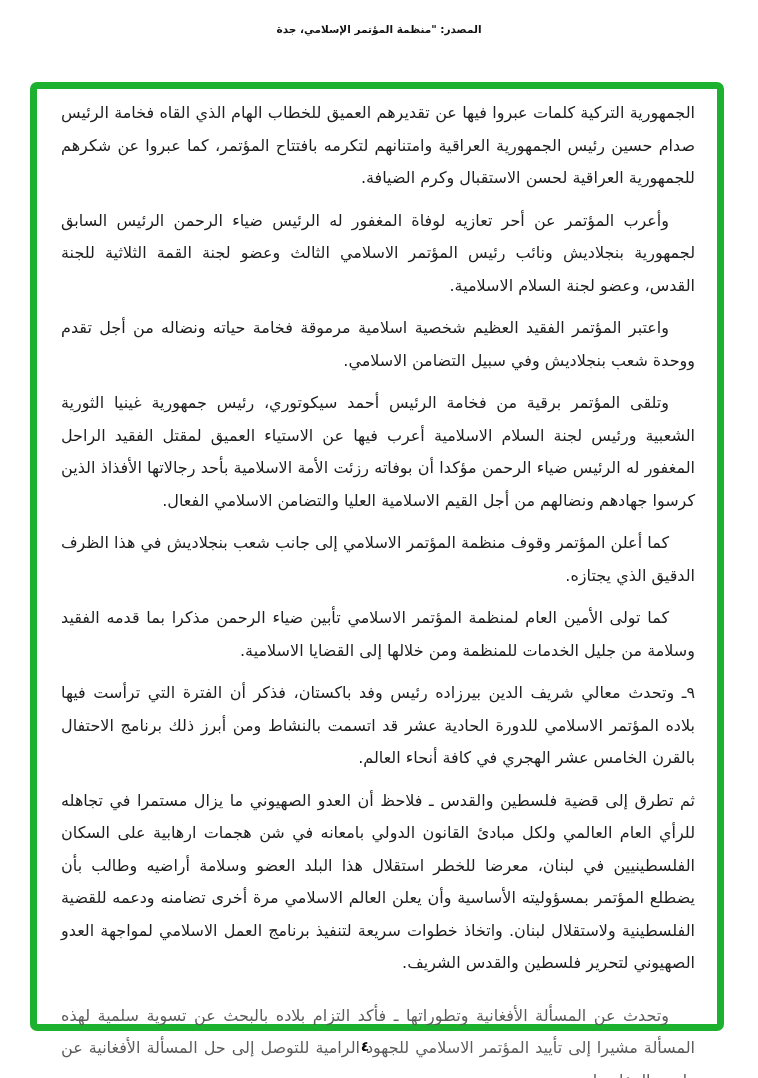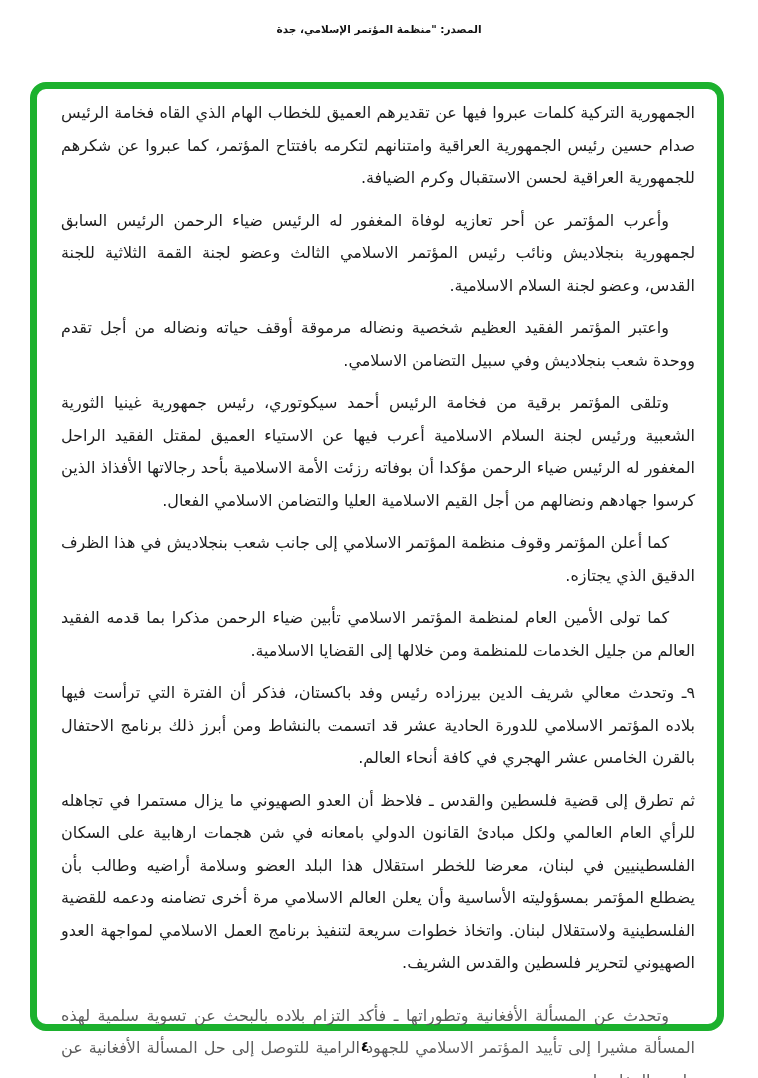--- a/index.html
+++ b/index.html
@@ -37,21 +37,21 @@
     color: #111111;
   }
   .content-frame {
     position: absolute;
     left: 30px;
     top: 82px;
     width: 694px;
     height: 949px;
     box-sizing: border-box;
     border: 7px solid #1cb12e;
-    border-radius: 16px;
+    border-radius: 7px;
     background: #ffffff;
   }
   .text-body {
     position: absolute;
     left: 24px;
     right: 22px;
     top: 8px;
     direction: rtl;
     text-align: justify;
     font-size: 16px;
@@ -86,24 +86,24 @@
 <body>
 
 <header class="doc-header">
   <div class="source-line">المصدر: "منظمة المؤتمر الإسلامي، جدة</div>
 </header>
 
 <div class="content-frame">
   <div class="text-body">
     <p>الجمهورية التركية كلمات عبروا فيها عن تقديرهم العميق للخطاب الهام الذي القاه فخامة الرئيس صدام حسين رئيس الجمهورية العراقية وامتنانهم لتكرمه بافتتاح المؤتمر، كما عبروا عن شكرهم للجمهورية العراقية لحسن الاستقبال وكرم الضيافة.</p>
     <p class="indent">وأعرب المؤتمر عن أحر تعازيه لوفاة المغفور له الرئيس ضياء الرحمن الرئيس السابق لجمهورية بنجلاديش ونائب رئيس المؤتمر الاسلامي الثالث وعضو لجنة القمة الثلاثية للجنة القدس، وعضو لجنة السلام الاسلامية.</p>
-    <p class="indent">واعتبر المؤتمر الفقيد العظيم شخصية ونضاله مرموقة أوقف حياته ونضاله من أجل تقدم ووحدة شعب بنجلاديش وفي سبيل التضامن الاسلامي.</p>
+    <p class="indent">واعتبر المؤتمر الفقيد العظيم شخصية اسلامية مرموقة فخامة حياته ونضاله من أجل تقدم ووحدة شعب بنجلاديش وفي سبيل التضامن الاسلامي.</p>
     <p class="indent">وتلقى المؤتمر برقية من فخامة الرئيس أحمد سيكوتوري، رئيس جمهورية غينيا الثورية الشعبية ورئيس لجنة السلام الاسلامية أعرب فيها عن الاستياء العميق لمقتل الفقيد الراحل المغفور له الرئيس ضياء الرحمن مؤكدا أن بوفاته رزئت الأمة الاسلامية بأحد رجالاتها الأفذاذ الذين كرسوا جهادهم ونضالهم من أجل القيم الاسلامية العليا والتضامن الاسلامي الفعال.</p>
     <p class="indent">كما أعلن المؤتمر وقوف منظمة المؤتمر الاسلامي إلى جانب شعب بنجلاديش في هذا الظرف الدقيق الذي يجتازه.</p>
-    <p class="indent">كما تولى الأمين العام لمنظمة المؤتمر الاسلامي تأبين ضياء الرحمن مذكرا بما قدمه الفقيد العالم من جليل الخدمات للمنظمة ومن خلالها إلى القضايا الاسلامية.</p>
+    <p class="indent">كما تولى الأمين العام لمنظمة المؤتمر الاسلامي تأبين ضياء الرحمن مذكرا بما قدمه الفقيد وسلامة من جليل الخدمات للمنظمة ومن خلالها إلى القضايا الاسلامية.</p>
     <p>٩ـ وتحدث معالي شريف الدين بيرزاده رئيس وفد باكستان، فذكر أن الفترة التي ترأست فيها بلاده المؤتمر الاسلامي للدورة الحادية عشر قد اتسمت بالنشاط ومن أبرز ذلك برنامج الاحتفال بالقرن الخامس عشر الهجري في كافة أنحاء العالم.</p>
     <p>ثم تطرق إلى قضية فلسطين والقدس ـ فلاحظ أن العدو الصهيوني ما يزال مستمرا في تجاهله للرأي العام العالمي ولكل مبادئ القانون الدولي بامعانه في شن هجمات ارهابية على السكان الفلسطينيين في لبنان، معرضا للخطر استقلال هذا البلد العضو وسلامة أراضيه وطالب بأن يضطلع المؤتمر بمسؤوليته الأساسية وأن يعلن العالم الاسلامي مرة أخرى تضامنه ودعمه للقضية الفلسطينية ولاستقلال لبنان. واتخاذ خطوات سريعة لتنفيذ برنامج العمل الاسلامي لمواجهة العدو الصهيوني لتحرير فلسطين والقدس الشريف.</p>
     <p class="indent faded gap-top">وتحدث عن المسألة الأفغانية وتطوراتها ـ فأكد التزام بلاده بالبحث عن تسوية سلمية لهذه المسألة مشيرا إلى تأييد المؤتمر الاسلامي للجهود الرامية للتوصل إلى حل المسألة الأفغانية عن طريق المفاوضات.</p>
 
   </div>
 </div>
 
 <div class="page-number">٤</div>
 
 </body></html>

